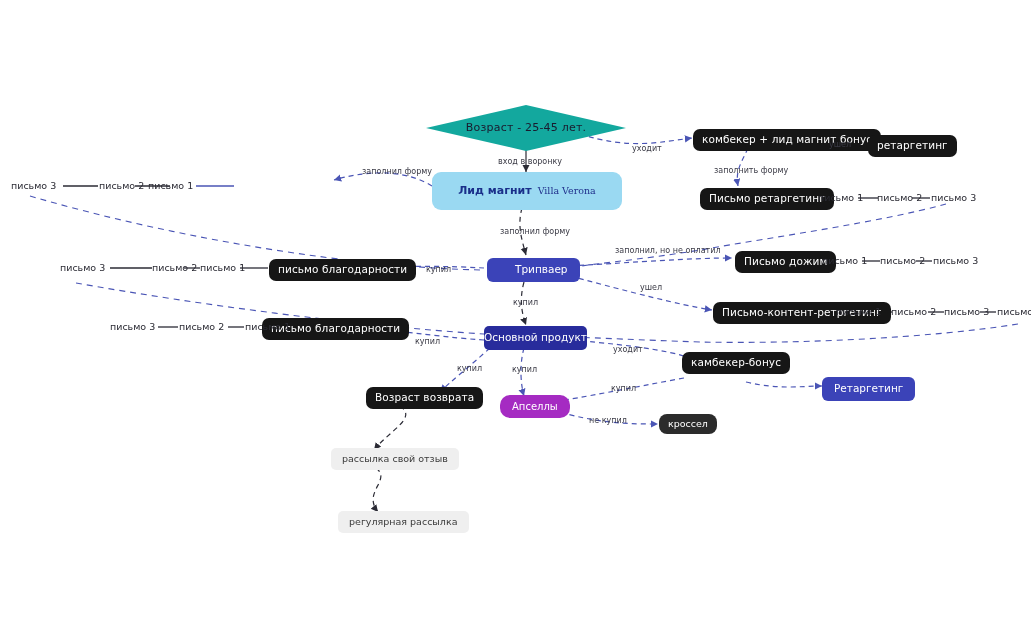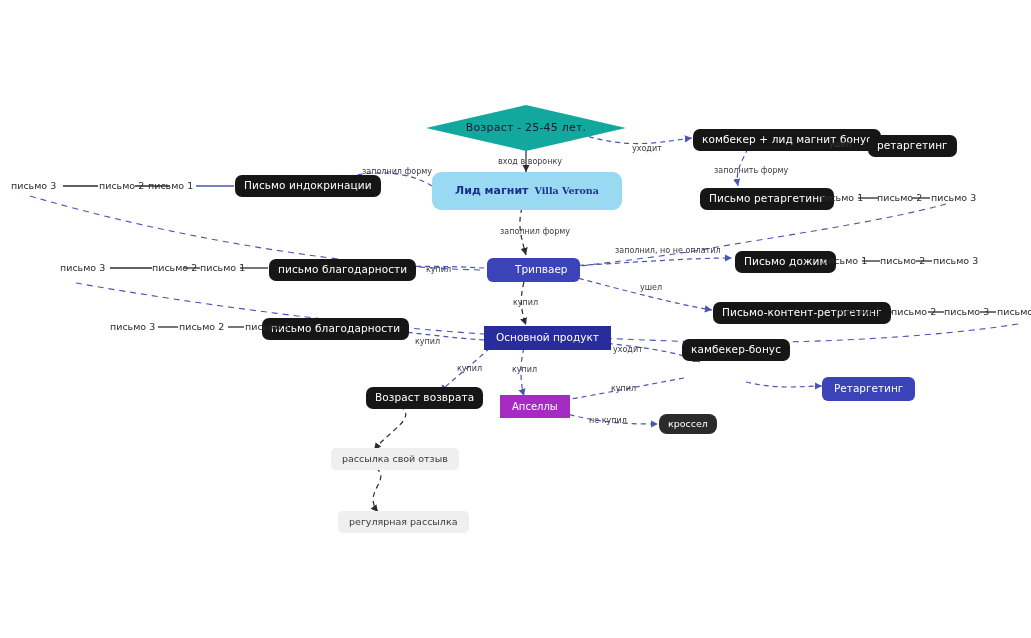--- a/index.html
+++ b/index.html
@@ -47,41 +47,41 @@
   .n-leadmagnet{
     background:#9ad9f2;
     border-radius:9px;
     color:#1a2f8a;
     font-size:11px;
     font-weight:bold;
     width:190px;height:38px;
   }
   .n-leadmagnet .sub{
     font-family:"DejaVu Serif","Liberation Serif",serif;
-    font-weight:bold;
+    font-weight:normal;
     font-size:9.5px;
     margin-left:6px;
     color:#20308c;
     text-align:right;
   }
 
   
   .n-blue{
     background:#3b43b8;color:#ffffff;
     border-radius:6px;font-size:10.5px;
     padding:6px 12px;
   }
   .n-navy{
     background:#282c9c;color:#ffffff;
-    border-radius:0;font-size:10.5px;
-    padding:6px 12px;
+    border-radius:5px;font-size:10.5px;
+    padding:6px 0;
   }
   .n-purple{
     background:#a52bc2;color:#ffffff;
-    border-radius:0;font-size:10px;
+    border-radius:10px;font-size:10px;
     padding:6px 12px;
   }
   .n-grey{
     background:#efefef;color:#3a3a3a;
     border-radius:5px;font-size:9.5px;
     padding:6px 11px;
   }
   .n-darkgrey{
     background:#2b2b2b;color:#ffffff;
     border-radius:8px;font-size:9.5px;
@@ -209,43 +209,40 @@
   </div>
 
   <div class="node n-purple" style="left:500px;top:395px;">
     <span>Апселлы</span>
   </div>
 
   <div class="node n-darkgrey" style="left:659px;top:414px;">
     <span>кроссел</span>
   </div>
 
-  <div class="node n-black" style="left:682px;top:339px;text-align:center;">
+  <div class="node n-black" style="left:682px;top:352px;text-align:center;">
     <span>камбекер-бонус</span>
   </div>
 
   <div class="node n-blue" style="left:822px;top:377px;">
     <span>Ретаргетинг</span>
   </div>
 
   <div class="node n-black" style="left:693px;top:129px;">
     <span>комбекер + лид магнит бонус</span>
   </div>
 
   <div class="node n-black" style="left:868px;top:135px;">
     <span>ретаргетинг</span>
   </div>
 
   <div class="node n-black" style="left:700px;top:188px;">
     <span>Письмо ретаргетинг</span>
   </div>
 
-  <div class="node n-black" style="left:235px;top:175px;">
-    <span>Письмо индокринации</span>
-  </div>
 
   <div class="node n-black" style="left:735px;top:251px;">
     <span>Письмо дожим</span>
   </div>
 
   <div class="node n-black" style="left:713px;top:302px;">
     <span>Письмо-контент-ретргетинг</span>
   </div>
 
   <div class="node n-black" style="left:269px;top:259px;">

